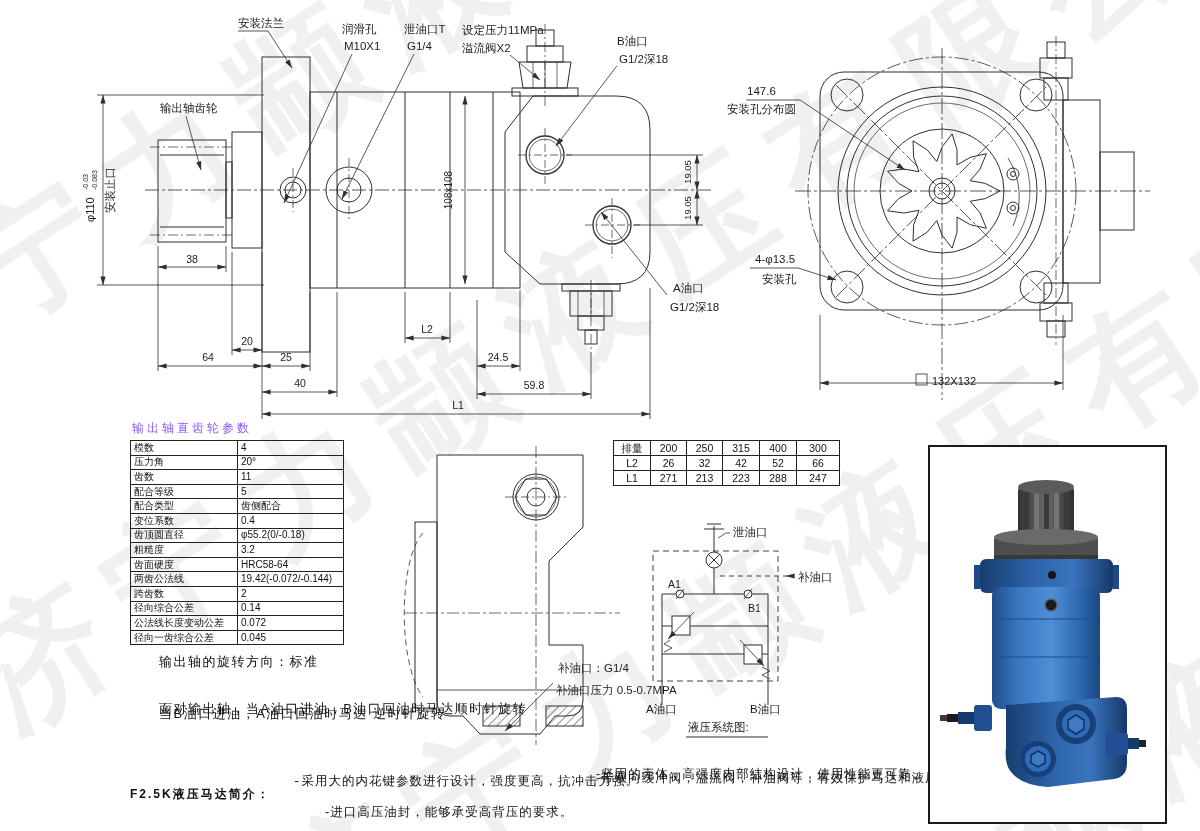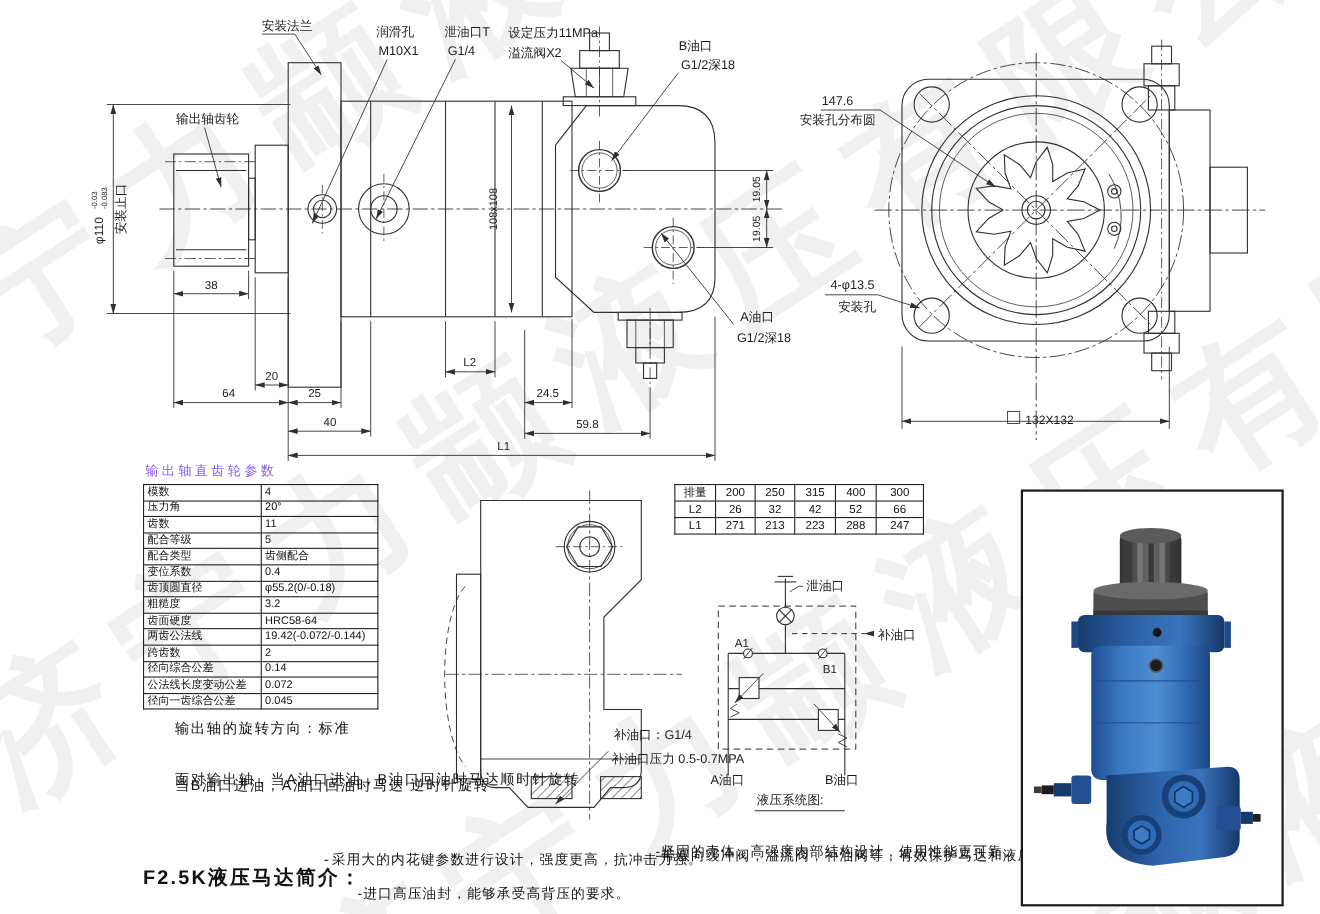--- a/index.html
+++ b/index.html
@@ -18,21 +18,21 @@
   #gearTableWrap{left:130px;top:420px;}
   #gearTable td{height:11.6px;}
   #gearTable td.c1{width:100px;}
   #gearTable td.c2{width:99px;}
   .tblTitle{font-size:12px;letter-spacing:3px;margin:0 0 3px 2px;color:#8b5cf6;}
   #dispTableWrap{left:613px;top:440px;}
   #dispTable td{height:12px;text-align:center;font-size:10.5px;}
   #dispTable td.h{width:30px;}
   
   .rotline{position:absolute;left:130px;font-size:13px;letter-spacing:1.5px;color:#111;z-index:2;margin-left:29px;}
-  #introTitle{position:absolute;left:130px;top:786px;font-size:18px;font-weight:bold;
+  #introTitle{position:absolute;left:130px;top:786px;font-size:12px;font-weight:bold;
               letter-spacing:2px;color:#111;z-index:2;}
   .bullet{position:absolute;font-size:12.5px;letter-spacing:1px;color:#111;z-index:2;white-space:nowrap;}
   
   #photoFrame{position:absolute;left:928px;top:445px;width:235px;height:375px;
               border:2px solid #1a1a1a;background:#ffffff;z-index:3;}
   #photoFrame svg{position:static;}
 </style>
 </head>
 <body>
 

